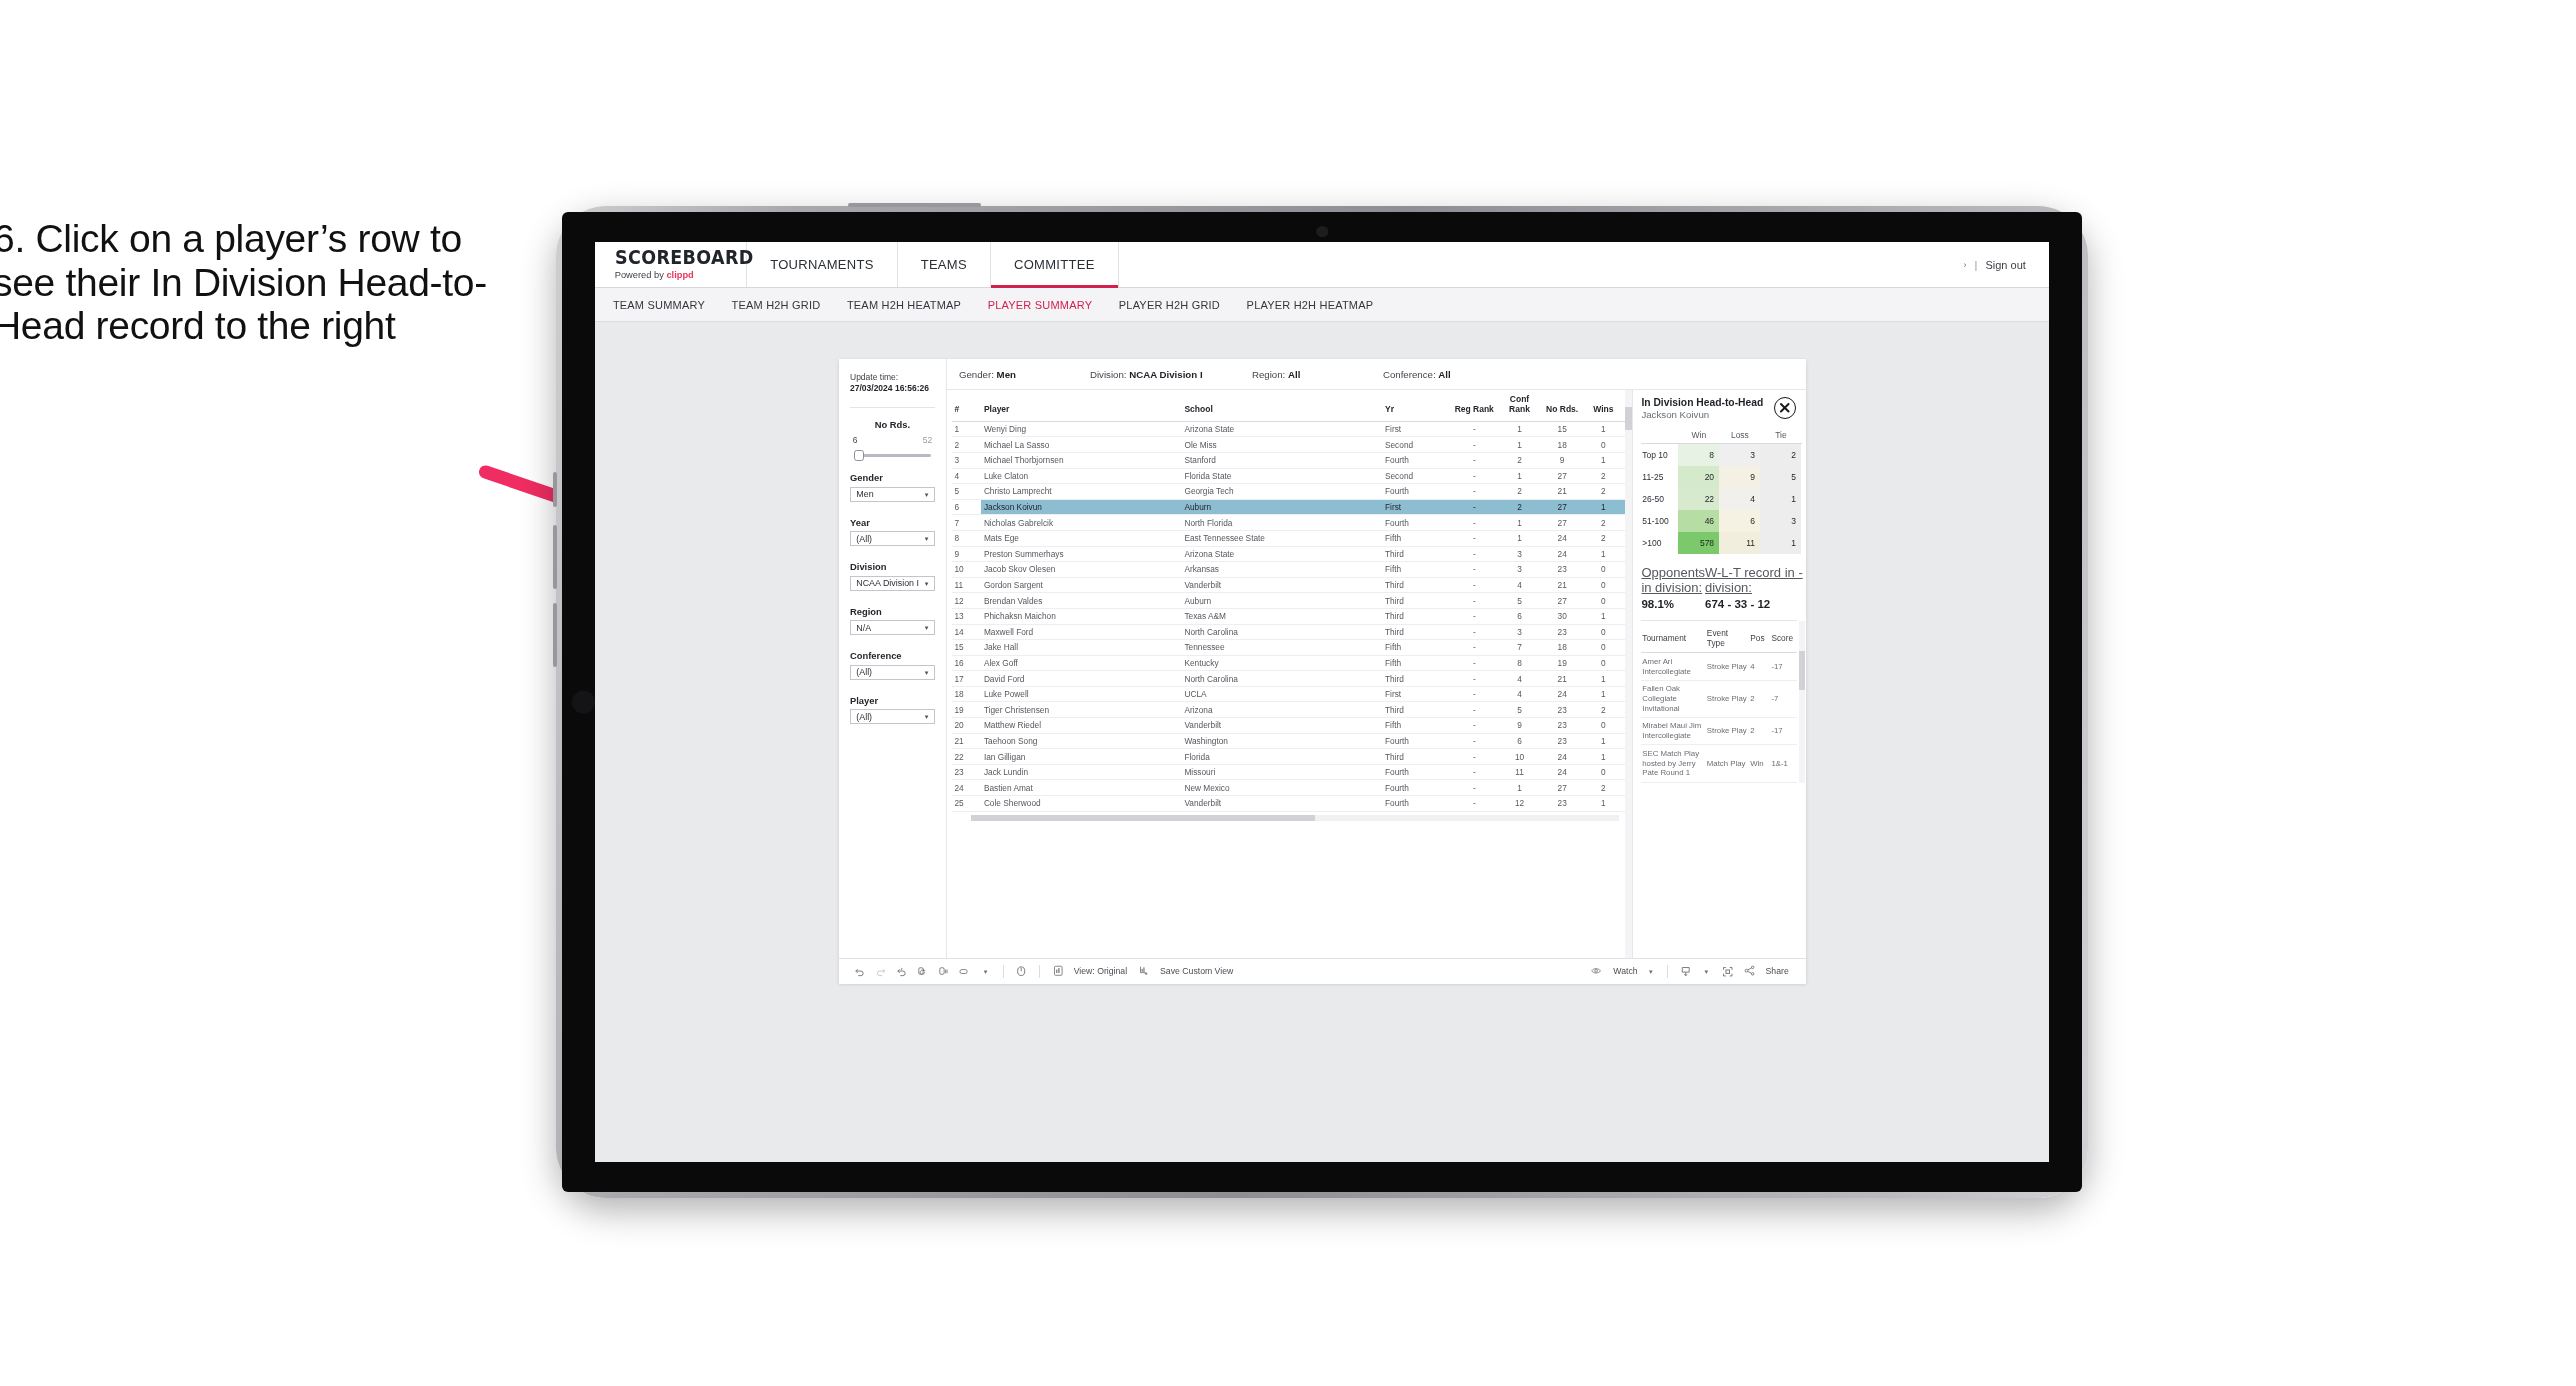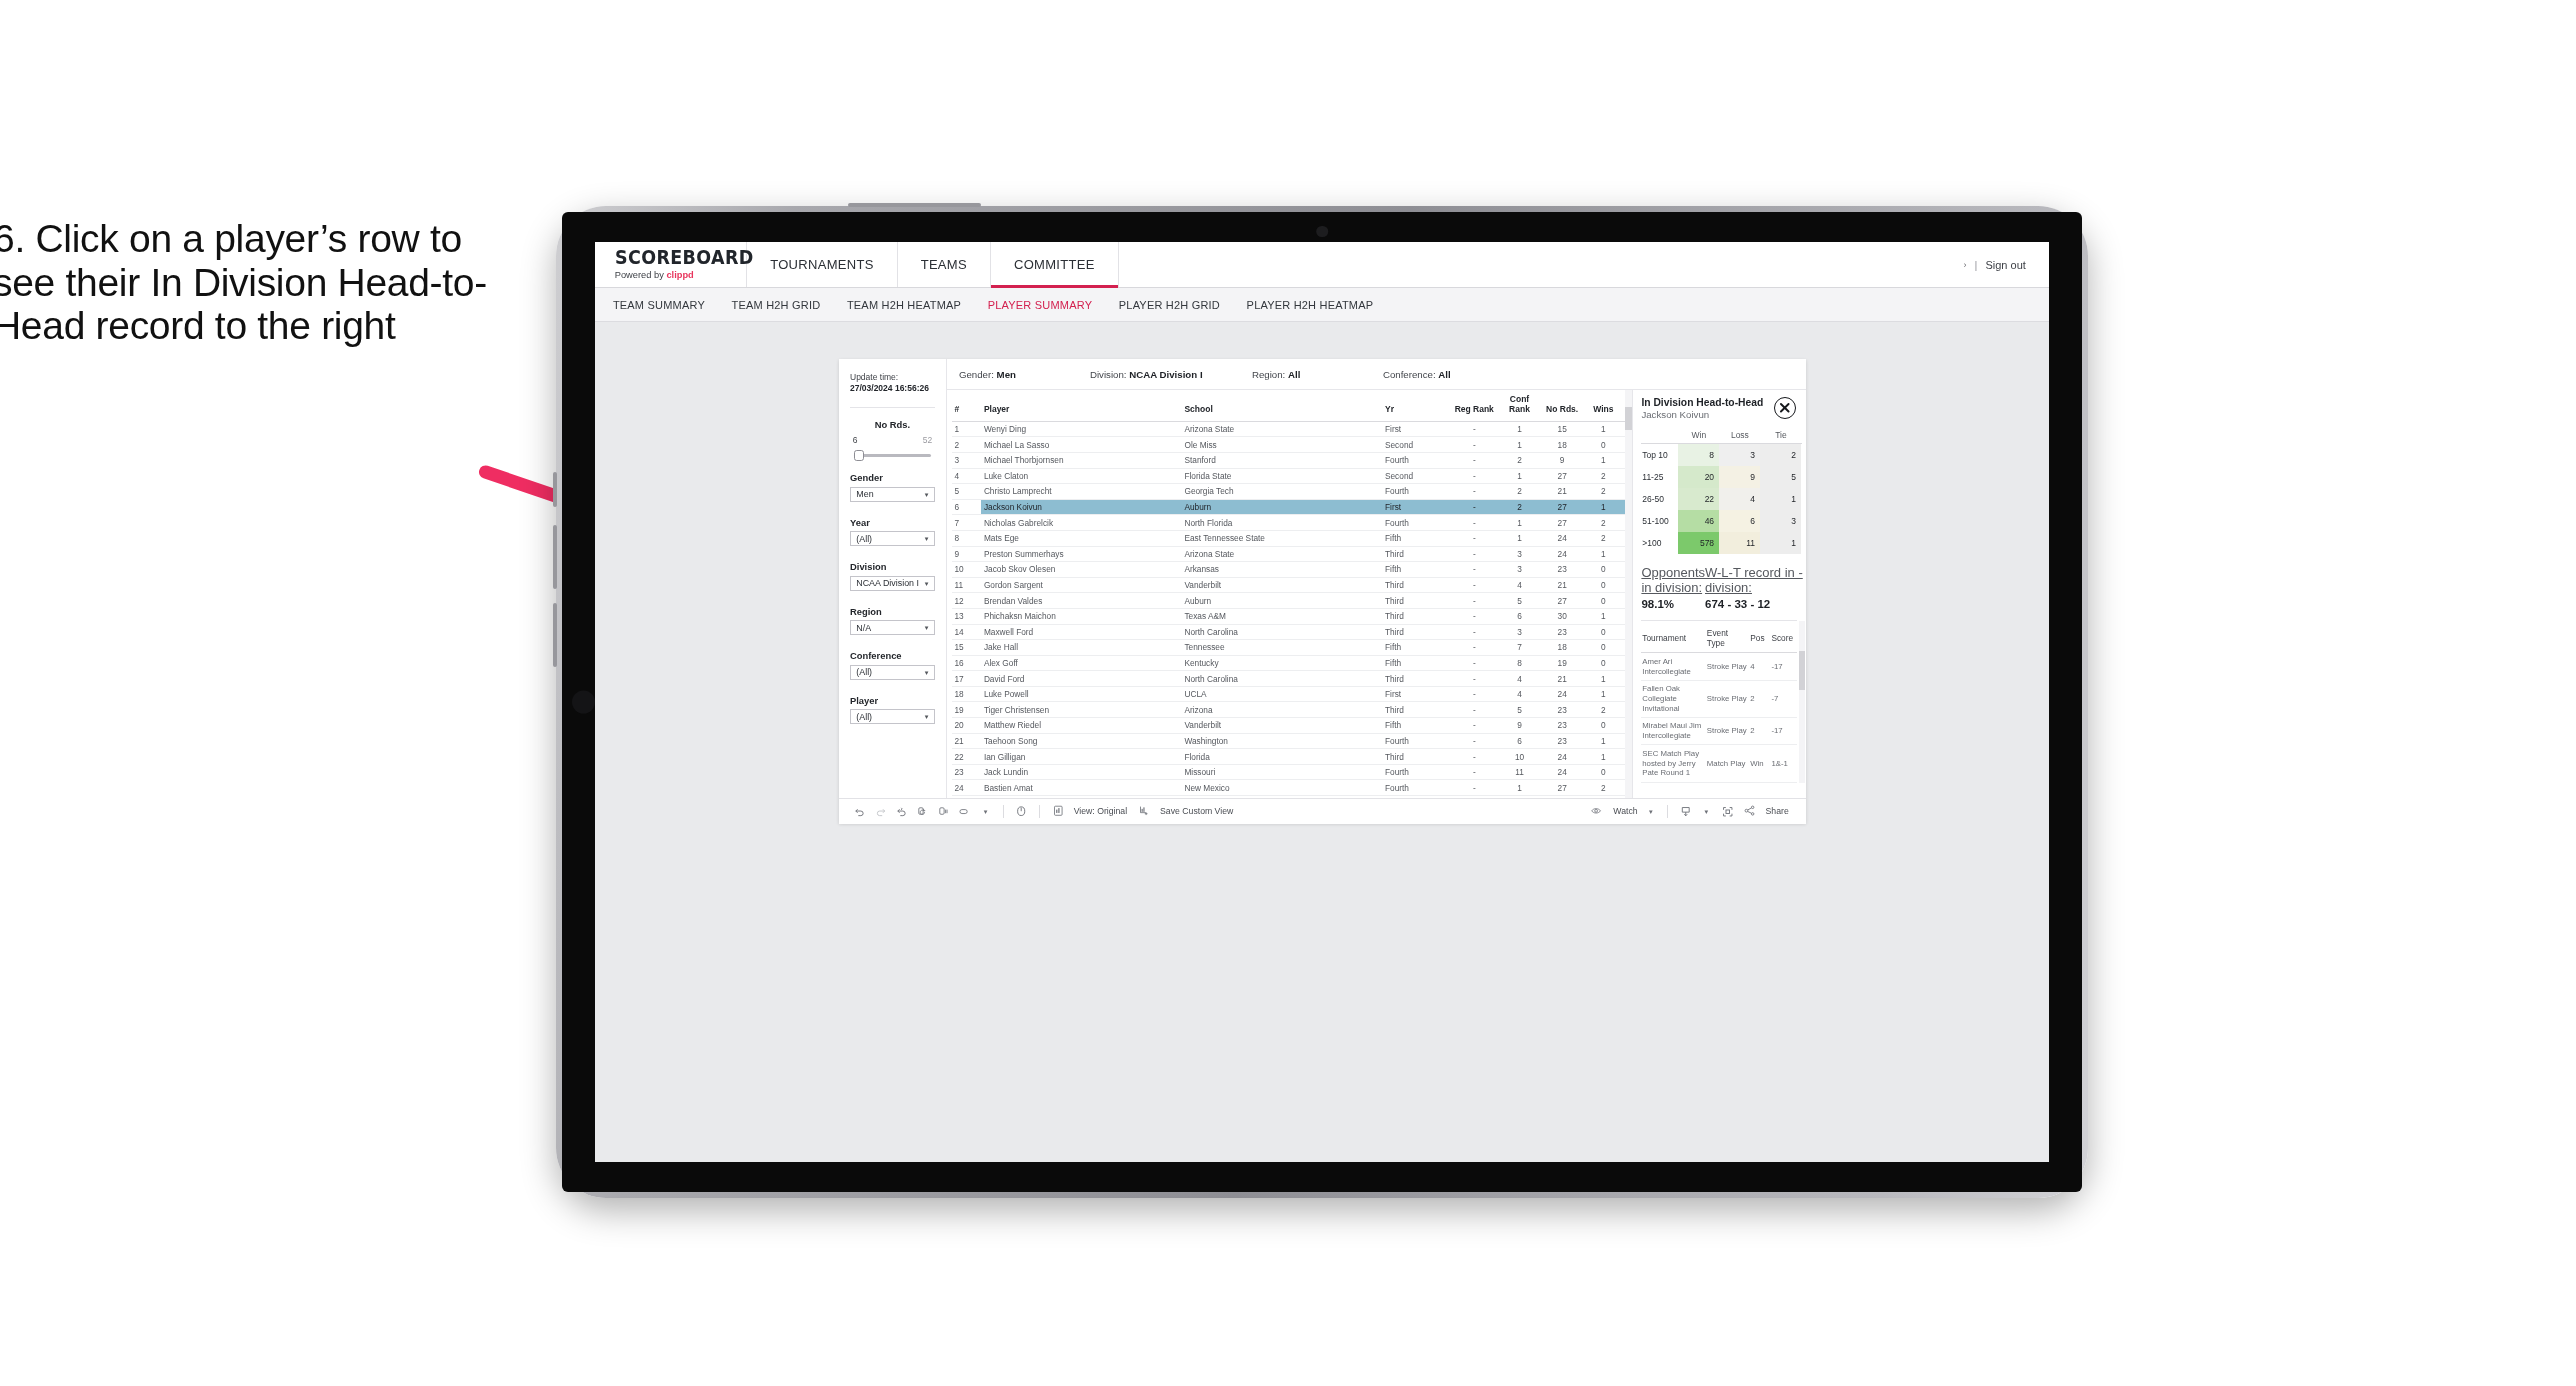--- a/index.html
+++ b/index.html
@@ -99,21 +99,21 @@
     padding-left:17.7px; gap:26.6px; border-bottom:0.9px solid #dcdce0;
   }
   .sub-nav .sub-item {
     font-size:11px; color:#33373d; letter-spacing:0.2px; cursor:pointer;
   }
   .sub-nav .sub-item.active { color:#d3204f; }
 
   
   .dash-area { padding:37px 0 0 0; display:flex; justify-content:center; }
   .dash {
-    width:967px; height:465px; background:#ffffff;
+    width:967px; height:625px; background:#ffffff;
     box-shadow:0 0.9px 3.5px rgba(0,0,0,0.14);
     display:flex; flex-direction:column;justify-content:space-between;
   }
   .dash-body { flex:1; display:flex; min-height:0; }
 
   
   .filters {
     width:108px; flex:0 0 108px; background:#ffffff;
     border-right:0.9px solid #e6e6ea;
     padding:12.4px 10.6px 0 11.5px;

